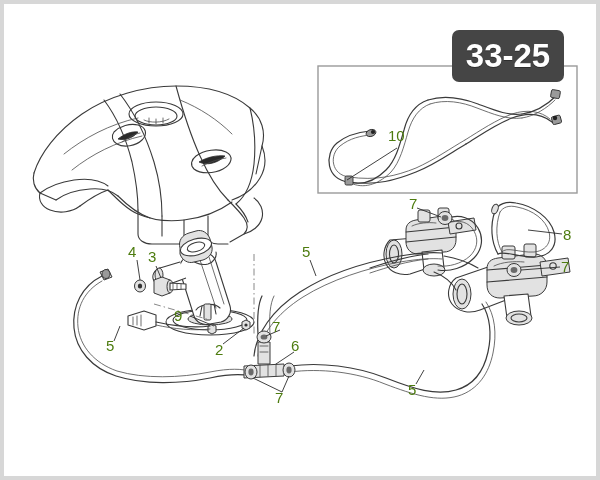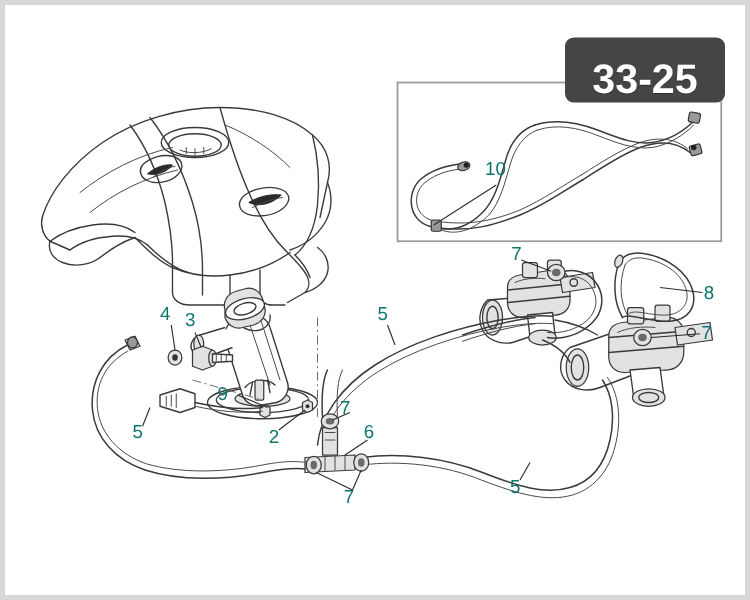--- a/index.html
+++ b/index.html
@@ -29,42 +29,42 @@
   }
   #art {
     position: absolute;
     left: 0;
     top: 0;
   }
   .badge {
     position: absolute;
     left: 448px;
     top: 26px;
-    width: 128px;
+    width: 112px;
     height: 52px;
     background: #454545;
     border-radius: 7px;
     display: flex;
-    align-items: flex-end;
+    align-items: center;
     justify-content: center;
     z-index: 40;
   }
   .badge-text {
     color: #ffffff;
     font-size: 33px;
     font-weight: bold;
     letter-spacing: 0px;
     font-family: "Liberation Sans", sans-serif;
     text-shadow: 0 1px 0 rgba(0,0,0,0.35);
   }
   .num {
     position: absolute;
     font-family: "Liberation Sans", sans-serif;
     font-size: 15px;
-    color: #0f766e;
+    color: #4d7c0f;
     z-index: 30;
     line-height: 1;
     white-space: nowrap;
   }
 </style>
 </head>
 <body>
 
 <div id="page">
   <div id="canvas">

